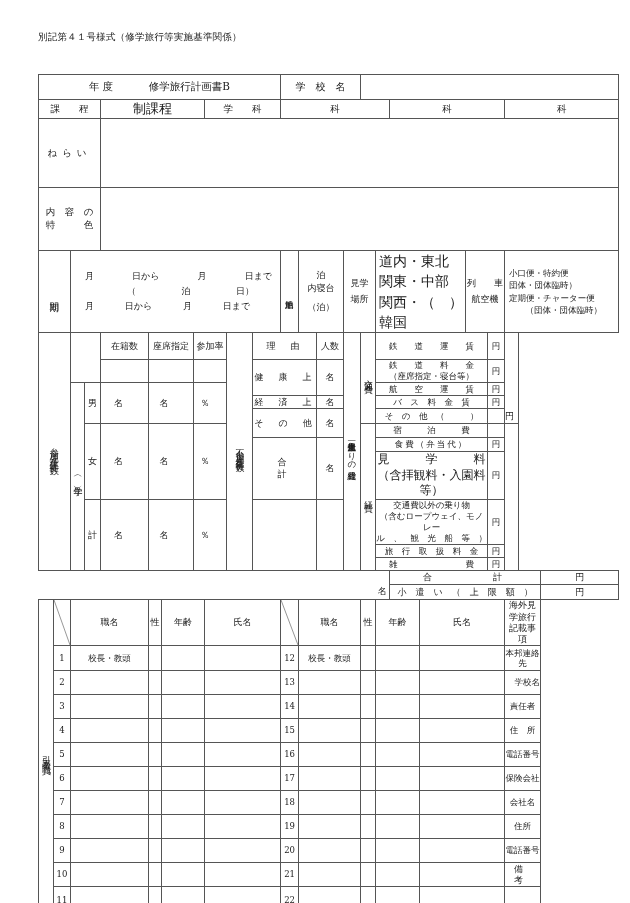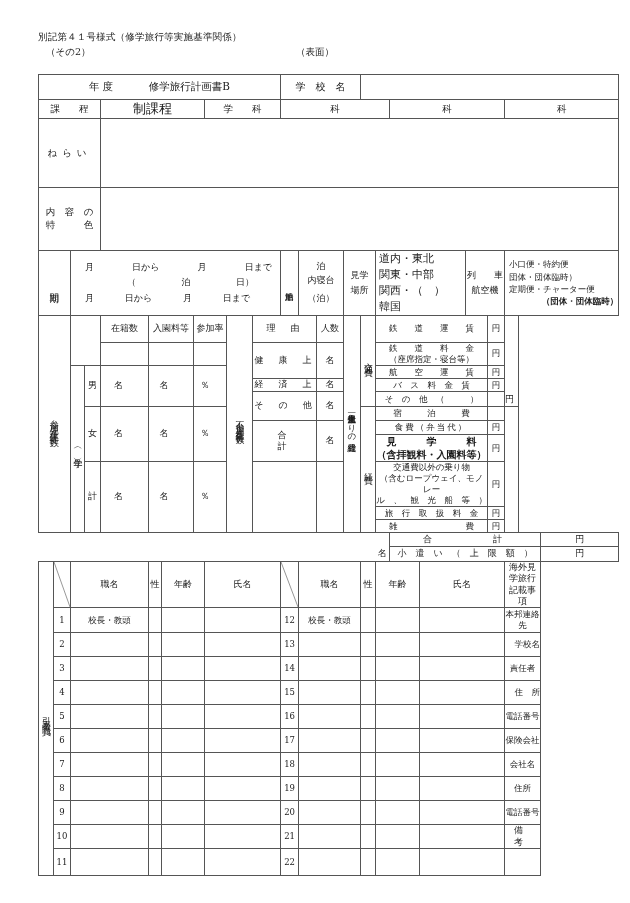--- a/index.html
+++ b/index.html
@@ -63,24 +63,20 @@
   .yen{text-align:right;padding-right:5px;}
   .twoline{line-height:1.35;}
 </style>
 </head>
 <body>
 
 <div class="page">
 
   <div class="hdr">
     <div class="l1">別記第４１号様式（修学旅行等実施基準関係）</div>
-    <div class="l2">
-      <span>（その2）</span>
-      <span class="omote">（表面）</span>
-    </div>
   </div>
 
   <table class="frm">
     <colgroup>
       <col style="width:15px">
       <col style="width:17px">
       <col style="width:14px">
       <col style="width:16px">
       <col style="width:48px">
       <col style="width:13px">
@@ -177,51 +173,51 @@
           <div style="height:5px"></div>
           <div>（泊）</div>
         </div>
       </td>
       <td colspan="2" style="height:58px;font-size:9px;">
         <div class="twoline" style="line-height:1.7;">
           <div>見学</div>
               <div>場所</div>
         </div>
       </td>
-      <td colspan="3" class="lft" style="height:58px;font-size:11px;">
+      <td colspan="3" class="lft" style="height:58px;font-size:14px;">
         <div class="lines" style="padding-left:3px;">
           <div>道内・東北</div>
           <div>関東・中部</div>
           <div>関西・（　）</div>
           <div>韓国</div>
         </div>
       </td>
       <td colspan="2" style="height:58px;font-size:9px;">
         <div class="twoline" style="line-height:1.7;">
           <div>列　　車</div>
           <div>航空機</div>
         </div>
       </td>
       <td colspan="4" class="lft" style="height:58px;font-size:8.5px;">
         <div class="lines" style="padding-left:4px;line-height:1.45;">
           <div>小口便・特約便</div>
           <div>団体・団体臨時）</div>
           <div>定期便・チャーター便</div>
-          <div style="text-align:right;font-weight:bold;">（団体・団体臨時）</div>
+          <div style="text-align:center;">（団体・団体臨時）</div>
         </div>
       </td>
     </tr>
 
     <tr>
       <td colspan="2" rowspan="11" style="font-size:9.5px;">
         <span class="vert sp3">参加児童生徒数</span>
       </td>
       <td colspan="2" rowspan="2" style="height:26px;"></td>
       <td style="height:26px;font-size:9px;">在籍数</td>
-      <td colspan="2" style="height:26px;font-size:9px;">入園料等</td>
+      <td colspan="2" style="height:26px;font-size:9px;">座席指定</td>
       <td colspan="2" style="height:26px;font-size:9px;">参加率</td>
       <td rowspan="11" style="font-size:9px;">
         <span class="vert sp2">不参加児童生徒数</span>
       </td>
       <td colspan="3" style="height:26px;font-size:9px;">
         <span class="sp3">理　由</span>
       </td>
       <td style="height:26px;font-size:9px;">人数</td>
 
       <td rowspan="11" style="font-size:8.5px;">
@@ -307,21 +303,21 @@
         <span class="sp5">合　　　計</span>
       </td>
       <td rowspan="2" class="btm rgt" style="font-size:9px;">名</td>
       <td colspan="4" style="height:13px;font-size:8.5px;">
         <span class="sp2">食費（弁当代）</span>
       </td>
       <td class="yen" style="height:13px;font-size:8.5px;">円</td>
     </tr>
 
     <tr>
-      <td colspan="4" class="cellpad" style="height:22px;font-size:10px;font-weight:bold;">
+      <td colspan="4" class="cellpad" style="height:22px;font-size:12px;">
         <div style="line-height:1.3;">
           <div>見　　　学　　　料</div>
           <div>（含拝観料・入園料等）</div>
         </div>
       </td>
       <td class="yen btm" style="height:22px;font-size:8.5px;">円</td>
     </tr>
 
     <tr>
       <td rowspan="3" style="font-size:9px;">計</td>
@@ -433,21 +429,21 @@
       <td style="height:23px;font-size:8.5px;">4</td>
       <td colspan="3"></td>
       <td></td>
       <td colspan="2"></td>
       <td colspan="3"></td>
       <td style="font-size:8.5px;">15</td>
       <td colspan="3"></td>
       <td></td>
       <td colspan="2"></td>
       <td colspan="3"></td>
-      <td colspan="2" style="font-size:8.5px;text-align:right;">住　所</td>
+      <td colspan="2" style="font-size:8.5px;">住　所</td>
     </tr>
     <tr>
       <td style="height:23px;font-size:8.5px;">5</td>
       <td colspan="3"></td>
       <td></td>
       <td colspan="2"></td>
       <td colspan="3"></td>
       <td style="font-size:8.5px;">16</td>
       <td colspan="3"></td>
       <td></td>

